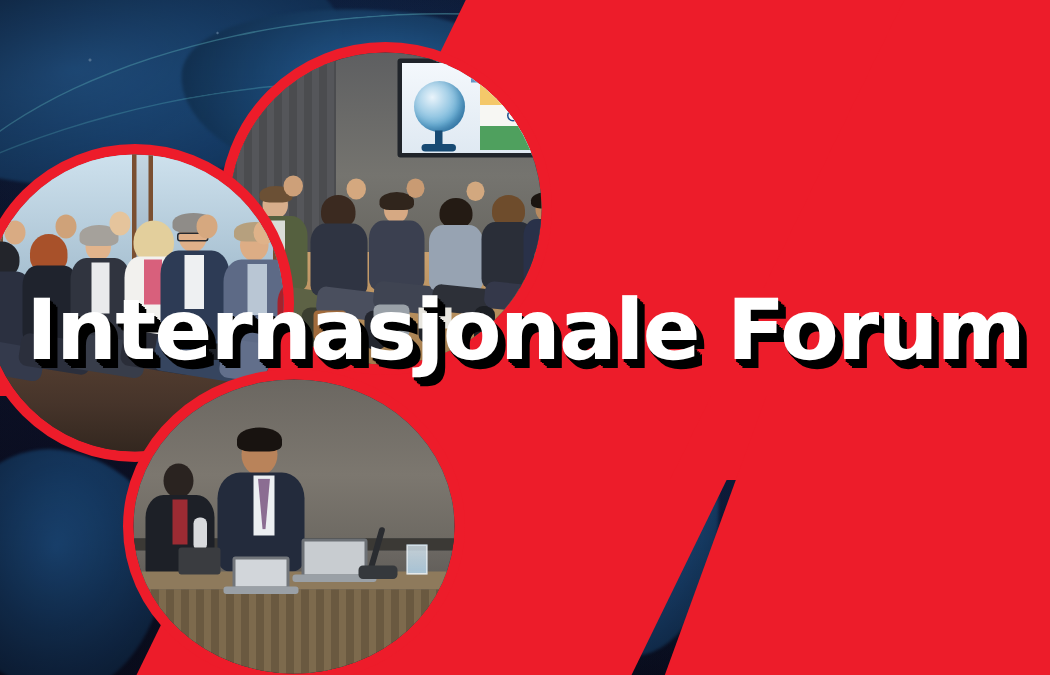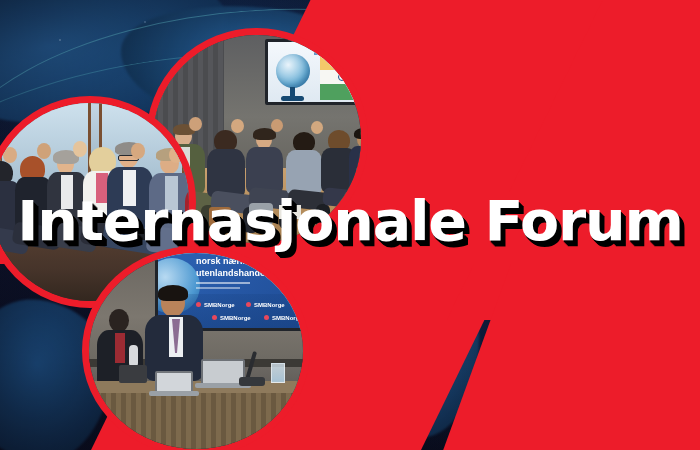--- a/index.html
+++ b/index.html
@@ -345,47 +345,20 @@
 
   <div class="photo-circle" style="left:82px; top:246px; width:228px; height:210px;">
     <div class="inner">
       <div class="room">
         <div class="wall" style="height:54%;
              background:linear-gradient(180deg,#6b6761 0%,#7c776f 60%,#6e6a63 100%);"></div>
         <div style="position:absolute;left:0;right:0;top:54%;height:8px;background:#3b3935;"></div>
         <div class="floor" style="height:42%;
              background:linear-gradient(180deg,#6b6762 0%,#514e4a 60%,#3a3835 100%);"></div>
 
-        <div class="screen" style="left:66px; top:-8px; width:152px; height:86px;">
-          <div style="position:absolute;inset:0;background:linear-gradient(135deg,#2d63b5,#1f4c95);"></div>
-
-          <div style="position:absolute;left:-14px;top:10px;width:56px;height:56px;border-radius:50%;
-                      background:radial-gradient(circle at 38% 34%,#bfe0f5,#4f9cd3 62%,#1f5ea3 100%);opacity:.95;"></div>
-          <div style="position:absolute;left:38px;top:8px;color:#fff;font-size:9px;font-weight:bold;
-                      font-family:'Liberation Sans',sans-serif;white-space:nowrap;">norsk næringsliv og</div>
-          <div style="position:absolute;left:38px;top:20px;color:#fff;font-size:9px;font-weight:bold;
-                      font-family:'Liberation Sans',sans-serif;white-space:nowrap;">utenlandshandel?</div>
-          <div style="position:absolute;left:38px;top:34px;width:54px;height:2px;background:rgba(255,255,255,.55);"></div>
-          <div style="position:absolute;left:38px;top:39px;width:44px;height:2px;background:rgba(255,255,255,.45);"></div>
-
-          <div style="position:absolute;left:0;right:0;bottom:0;height:34px;
-                      background:linear-gradient(180deg,rgba(20,60,120,.2),rgba(20,60,120,.45));"></div>
-          <div style="position:absolute;left:46px;bottom:20px;color:#fff;
-                      font-size:6px;font-weight:bold;font-family:'Liberation Sans',sans-serif;">SMBNorge</div>
-          <div style="position:absolute;left:96px;bottom:20px;color:#fff;
-                      font-size:6px;font-weight:bold;font-family:'Liberation Sans',sans-serif;">SMBNorge</div>
-          <div style="position:absolute;left:62px;bottom:7px;color:#fff;
-                      font-size:6px;font-weight:bold;font-family:'Liberation Sans',sans-serif;">SMBNorge</div>
-          <div style="position:absolute;left:114px;bottom:7px;color:#fff;
-                      font-size:6px;font-weight:bold;font-family:'Liberation Sans',sans-serif;">SMBNorge</div>
-          <div style="position:absolute;left:38px;bottom:21px;width:5px;height:5px;border-radius:50%;background:#e8485c;"></div>
-          <div style="position:absolute;left:88px;bottom:21px;width:5px;height:5px;border-radius:50%;background:#e8485c;"></div>
-          <div style="position:absolute;left:54px;bottom:8px;width:5px;height:5px;border-radius:50%;background:#e8485c;"></div>
-          <div style="position:absolute;left:106px;bottom:8px;width:5px;height:5px;border-radius:50%;background:#e8485c;"></div>
-        </div>
 
         <div class="p" style="left:58px; top:36px;">
           <div class="head" style="left:14px; top:0; width:24px; height:28px; background:#b9835a;"></div>
           <div style="position:absolute;left:11px;top:-4px;width:30px;height:16px;border-radius:50% 50% 28% 28%;background:#181310;"></div>
           <div class="body" style="left:-2px; top:26px; width:58px; height:66px; background:#232b3c;"></div>
           <div style="position:absolute;left:22px;top:28px;width:14px;height:40px;background:#eceff2;"></div>
           <div style="position:absolute;left:25px;top:30px;width:8px;height:34px;background:#8b6d92;
                       clip-path:polygon(0 0,100% 0,62% 100%,38% 100%);"></div>
         </div>
 

